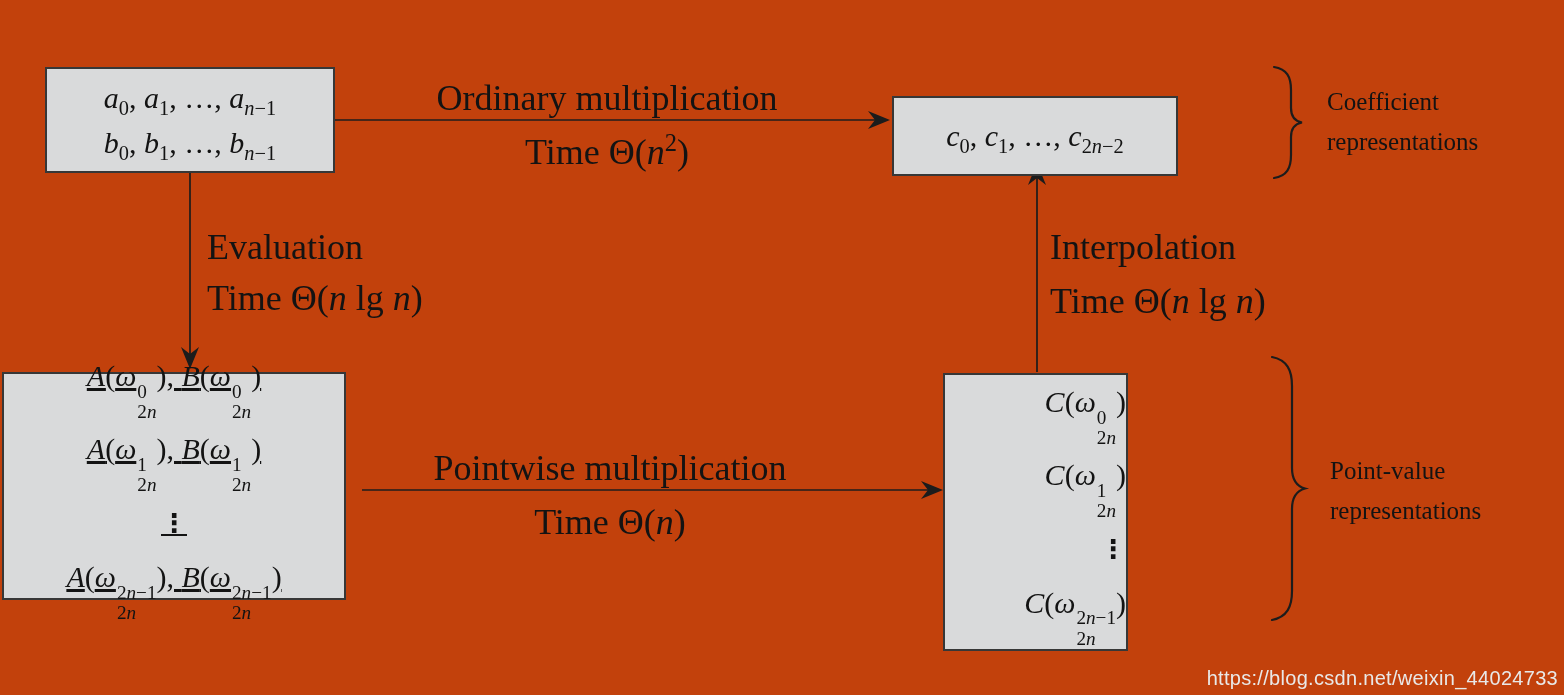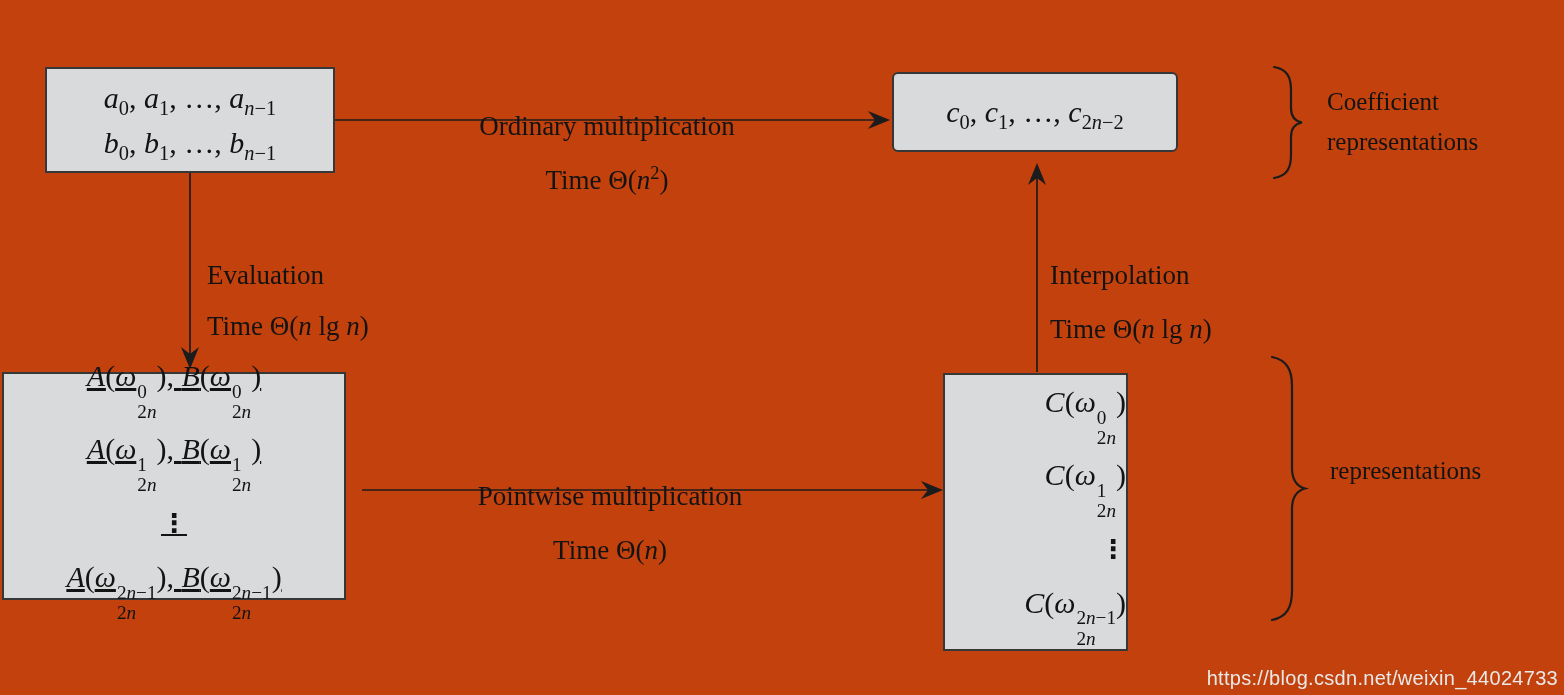--- a/index.html
+++ b/index.html
@@ -28,42 +28,42 @@
     box-sizing:border-box;
     background:var(--box-fill);
     border:2px solid var(--box-border);
     display:flex;flex-direction:column;justify-content:center;
     text-align:center;
     font-size:30px;
   }
   .box-line{white-space:nowrap;}
   #box-coeff-ab{left:45px;top:67px;width:290px;height:106px;}
   #box-coeff-ab .box-line{line-height:45px;}
-  #box-coeff-c{left:892px;top:72px;width:286px;height:80px;border-radius:6px;}
+  #box-coeff-c{left:892px;top:96px;width:286px;height:80px;}
   #box-coeff-c .box-line{line-height:40px;}
   #box-pv-ab{left:2px;top:372px;width:344px;height:228px;text-decoration:underline;}
   #box-pv-c{left:943px;top:373px;width:185px;height:278px;align-items:flex-end;}
   #box-pv-ab .box-line,#box-pv-c .box-line{line-height:54px;}
 
   sub{font-size:68%;line-height:0;}
   sup{font-size:68%;line-height:0;}
   .ss{
     display:inline-flex;flex-direction:column;align-items:flex-start;
     font-size:64%;line-height:1.05;vertical-align:-0.62em;
     margin-left:1px;letter-spacing:0;
   }
   .ss span{display:block;}
   .vdots{
     font-family:"DejaVu Sans","Liberation Sans",sans-serif;
     font-size:26px;font-weight:bold;
   }
 
   .edge-label{
     position:absolute;
-    font-size:27px;line-height:34px;white-space:nowrap;margin-top:28px;
+    font-size:36px;line-height:34px;white-space:nowrap;
   }
   .centered{text-align:center;width:540px;}
   .brace-label{
     position:absolute;font-size:25px;line-height:40px;white-space:nowrap;
   }
   #watermark{
     position:absolute;right:6px;top:667px;
     font-family:"Liberation Sans","DejaVu Sans",sans-serif;
     font-size:20px;color:var(--watermark-color);
     letter-spacing:0.3px;
@@ -162,18 +162,19 @@
   <div class="edge-label centered" style="left:340px;top:451px;">Pointwise multiplication</div>
 
   <div class="edge-label" style="left:1050px;top:230px;">Interpolation</div>
   <div class="edge-label" style="left:1050px;top:284px;">Time Θ(<i>n</i> lg <i>n</i>)</div>
 
   <div class="brace-label" style="left:1327px;top:82px;">
     <div>Coefficient</div>
     <div>representations</div>
   </div>
   <div class="brace-label" style="left:1330px;top:451px;">
+    <div>Point-value</div>
     <div>representations</div>
   </div>
 
   <div id="watermark">https://blog.csdn.net/weixin_44024733</div>
 
 </div>
 
 </body></html>

